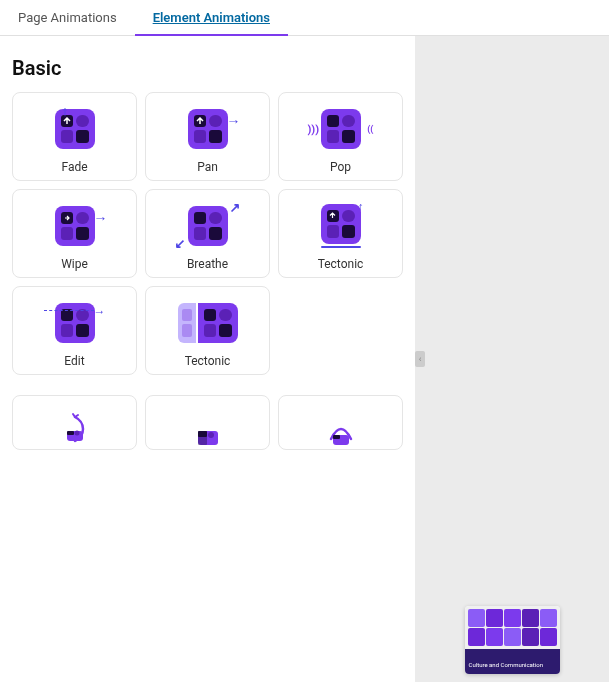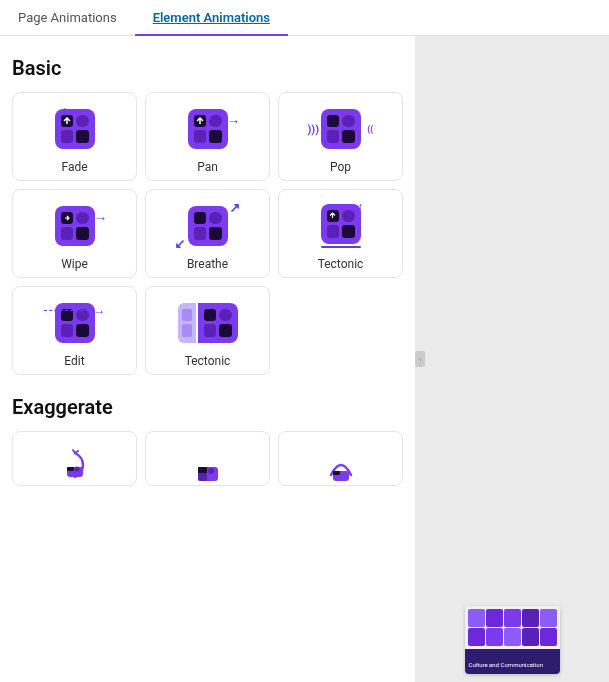--- a/index.html
+++ b/index.html
@@ -369,21 +369,20 @@
               <div class="dot" style="background:#5b21b6;border-radius:3px;"></div>
               <div class="dot" style="background:#1a0a3a;border-radius:3px;"></div>
             </div>
           </div>
         </div>
         <div class="anim-label">Tectonic</div>
       </div>
 
     </div>
 
-    <div class="section-heading exaggerate-section">Exaggerate</div>
 
     <div class="partial-grid">
 
       <div class="partial-card">
         <div class="partial-icon">
           <svg width="40" height="40" viewBox="0 0 40 40">
             <path d="M20 8 Q28 12 28 20 Q28 28 20 32" stroke="#7c3aed" stroke-width="2.5" fill="none" stroke-linecap="round"></path>
             <path d="M18 5 L20 8 L23 6" stroke="#7c3aed" stroke-width="2" fill="none" stroke-linecap="round" stroke-linejoin="round"></path>
             <rect x="12" y="22" width="16" height="10" rx="3" fill="#7c3aed"></rect>
             <rect x="12" y="22" width="7" height="4" rx="1" fill="#1a0a3a"></rect>

